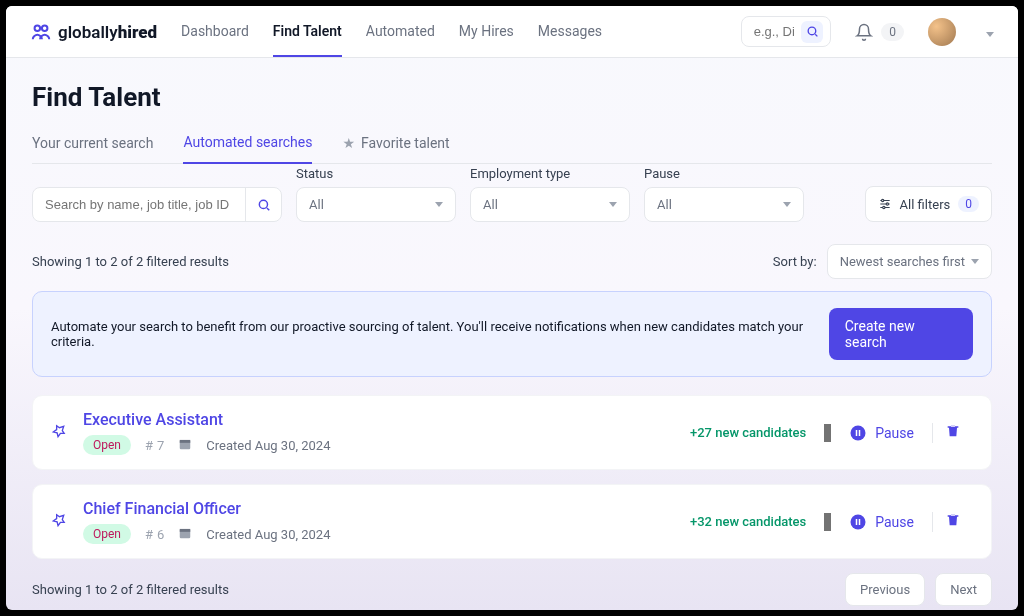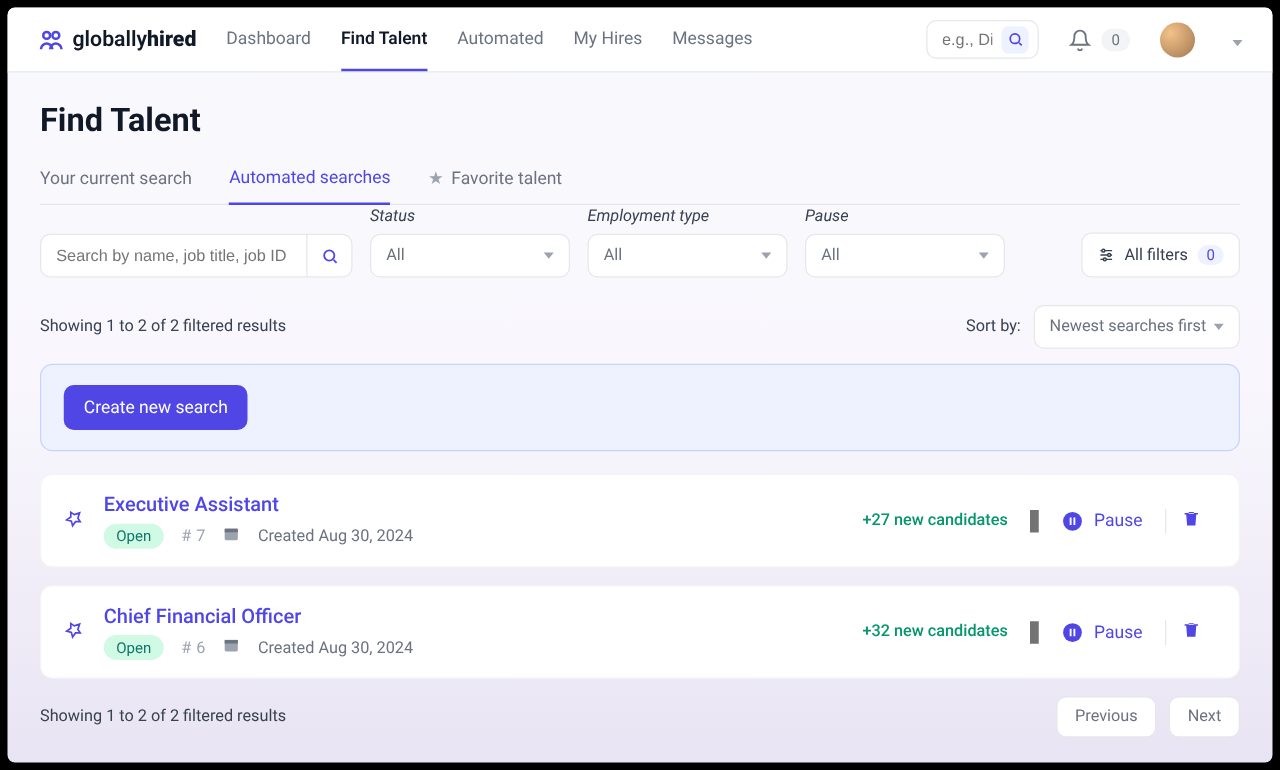--- a/index.html
+++ b/index.html
@@ -18,38 +18,38 @@
   .bell-wrap .cnt { background: #f3f4f6; border-radius: 10px; padding: 2px 8px; font-size: 12px; color: #6b7280; }
   .avatar { width: 28px; height: 28px; border-radius: 50%; background: radial-gradient(circle at 30% 30%, #f4c28a, #a07850); }
   .chev { color: #6b7280; }
   .content { padding: 24px 26px; }
   h1 { font-size: 26px; font-weight: 700; color: #111827; margin-bottom: 22px; }
   .tabs { display: flex; gap: 30px; border-bottom: 1px solid #e5e7eb; margin-bottom: 2px; }
   .tab { color: #6b7280; font-size: 14px; padding-bottom: 12px; cursor: pointer; display: flex; align-items: center; gap: 6px; }
   .tab.active { color: #4f46e5; border-bottom: 2px solid #4f46e5; margin-bottom: -1px; }
   .filters { display: flex; gap: 14px; margin-bottom: 22px; align-items: end; }
   .filter-group { display: flex; flex-direction: column; gap: 6px; }
-  .filter-group label { font-size: 13px; color: #374151; font-style: italic; }
+  .filter-group label { font-size: 13px; color: #374151; }
   .input-like { border: 1px solid #e5e7eb; background: #fff; border-radius: 8px; padding: 9px 12px; font-size: 13px; color: #6b7280; display: flex; align-items: center; justify-content: space-between; min-width: 160px; }
   .search-filter { display: flex; border: 1px solid #e5e7eb; background: #fff; border-radius: 8px; width: 250px; }
   .search-filter input { border: none; padding: 9px 12px; font-size: 13px; flex: 1; outline: none; background: transparent; }
   .search-filter .sicon { width: 36px; display: flex; align-items: center; justify-content: center; border-left: 1px solid #e5e7eb; color: #4f46e5; }
   .all-filters { border: 1px solid #e5e7eb; background: #fff; border-radius: 8px; padding: 9px 12px; display: flex; align-items: center; gap: 8px; font-size: 13px; color: #374151; }
   .all-filters .badge { background: #eef2ff; color: #4f46e5; border-radius: 10px; padding: 1px 7px; font-size: 12px; }
   .results-row { display: flex; justify-content: space-between; align-items: center; margin-bottom: 12px; font-size: 13px; color: #374151; }
   .sort-wrap { display: flex; align-items: center; gap: 10px; }
   .banner { border: 1px solid #c7d2fe; background: #eef2ff; border-radius: 10px; padding: 16px 18px; display: flex; align-items: center; justify-content: space-between; margin-bottom: 18px; }
   .banner-text { font-size: 13px; color: #111827; }
   .create-btn { background: #4f46e5; color: #fff; border-radius: 8px; padding: 10px 16px; font-size: 14px; cursor: pointer; }
   .card { background: #fff; border-radius: 10px; padding: 14px 18px; margin-bottom: 14px; display: flex; align-items: center; border: 1px solid #f3f4f6; }
   .pin { color: #4f46e5; margin-right: 16px; }
   .card-main { flex: 1; }
   .card-title { color: #4f46e5; font-size: 16px; font-weight: 500; margin-bottom: 6px; }
   .card-meta { display: flex; align-items: center; gap: 14px; font-size: 13px; color: #6b7280; }
-  .status-open { background: #d1fae5; color: #0f766e; border-radius: 12px; padding: 3px 10px; font-size: 12px; }
+  .status-open { background: #d1fae5; color: #be185d; border-radius: 12px; padding: 3px 10px; font-size: 12px; }
   .hash { color: #9ca3af; display: flex; align-items: center; gap: 4px; }
   .newc { color: #059669; font-size: 13px; font-weight: 500; margin-right: 18px; }
   .action { display: flex; align-items: center; gap: 8px; color: #4f46e5; font-size: 14px; padding: 0 18px; border-left: 7px solid #737373; cursor: pointer; }
   .iconbtn { padding: 0 12px; border-left: 1px solid #e5e7eb; color: #4f46e5; cursor: pointer; }
   .footer-row { display: flex; justify-content: space-between; align-items: center; font-size: 13px; color: #374151; margin-top: 6px; }
   .pager { display: flex; gap: 10px; }
   .pgbtn { border: 1px solid #e5e7eb; background: #fff; color: #6b7280; border-radius: 8px; padding: 8px 14px; font-size: 13px; cursor: pointer; }
   .spacer { flex: 1; }
   .chev-down::after { content: ''; display: inline-block; border-left: 4px solid transparent; border-right: 4px solid transparent; border-top: 5px solid #9ca3af; margin-left: 6px; }
   .star { color: #9ca3af; }
@@ -157,20 +157,21 @@
       <div>Showing 1 to 2 of 2 filtered results</div>
       <div class="sort-wrap">
         <span>Sort by:</span>
         <div class="input-like chev-down" style="min-width:160px">
             <span>Newest searches first</span>
           </div>
       </div>
     </div>
 
     <div class="banner">
+      <div class="banner-text">Automate your search to benefit from our proactive sourcing of talent. You'll receive notifications when new candidates match your criteria.</div>
       <div class="create-btn">Create new search</div>
     </div>
 
     <div class="card">
       <div class="pin">
         <svg width="16" height="16" viewBox="0 0 24 24" fill="none" stroke="currentColor" stroke-width="2">
             <path d="M12 2l3 6 5 1-4 4 1 6-5-3-5 3 1-6-4-4 5-1z" transform="rotate(45 12 12)"></path>
           </svg>
       </div>
       <div class="card-main">

